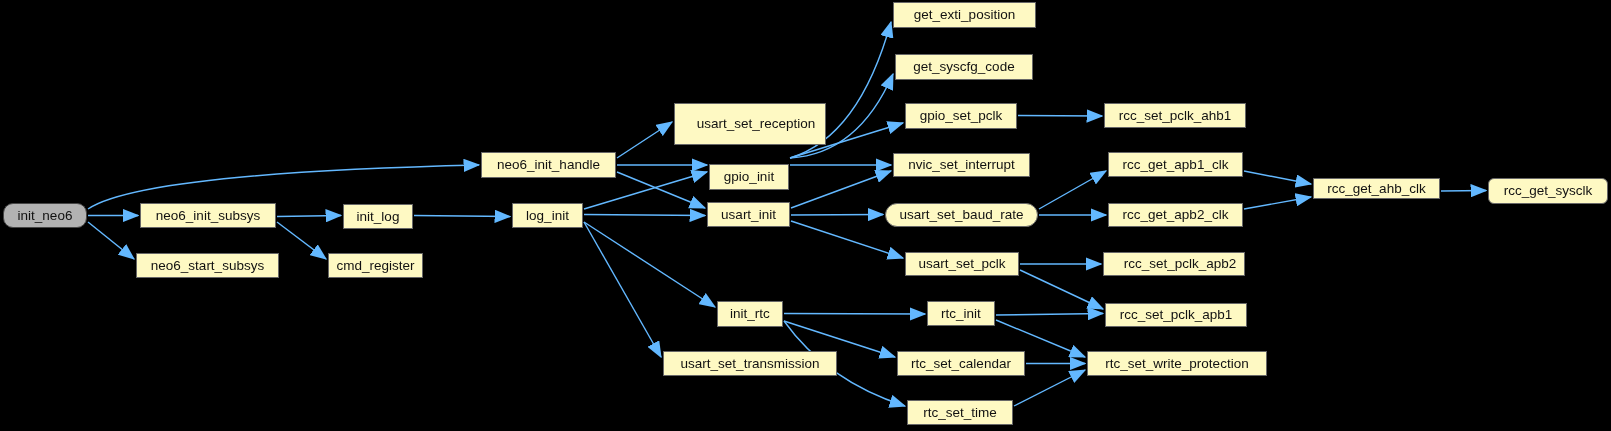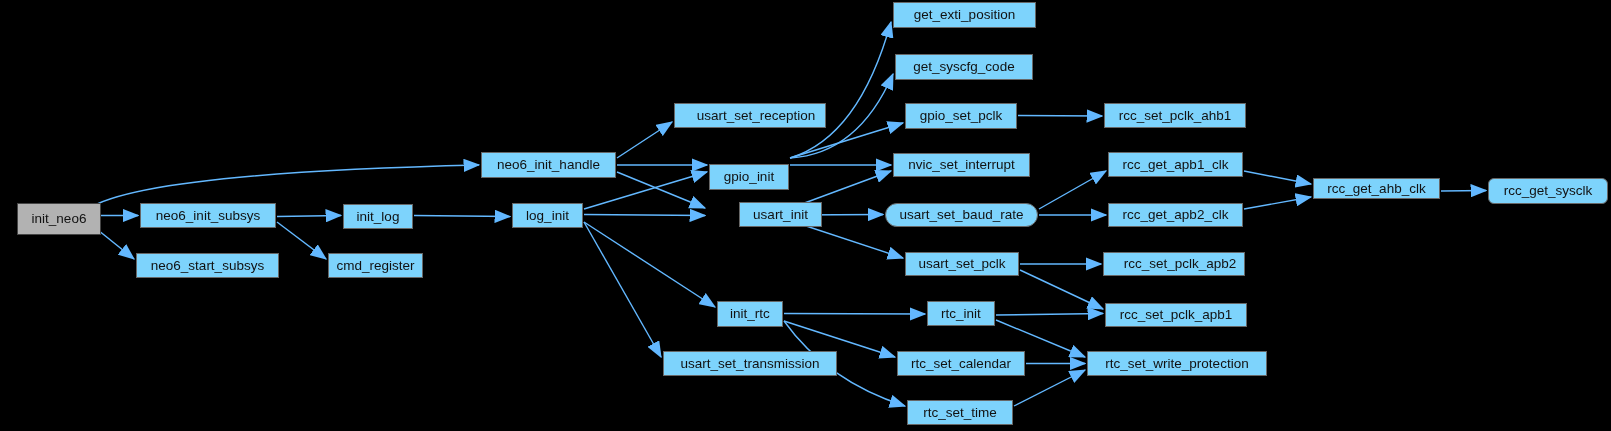--- a/index.html
+++ b/index.html
@@ -11,21 +11,21 @@
     font-family: "Liberation Sans", sans-serif;
     overflow: hidden;
   }
   svg.edges { position: absolute; left: 0; top: 0; }
   .node {
     position: absolute;
     display: flex;
     align-items: center;
     justify-content: center;
     box-sizing: border-box;
-    background: #7dd3fc;
+    background: #fef9c3;
     border: 1.5px solid #676767;
     color: #111111;
     font-size: 13.5px;
     line-height: 1;
     white-space: nowrap;
     cursor: pointer;
   }
   .node-current {
     background: #b2b2b2;
     border-color: #454545;
@@ -73,30 +73,30 @@
         <path d="M784,313.5 L925,314" stroke="#63b8ff" stroke-width="1.4" marker-end="url(#arrowhead)"></path>
         <path d="M784,321 L895,357" stroke="#63b8ff" stroke-width="1.4" marker-end="url(#arrowhead)"></path>
         <path d="M784,321 Q827,381 905,406" stroke="#63b8ff" stroke-width="1.4" marker-end="url(#arrowhead)"></path>
         <path d="M996,315 L1103,313.5" stroke="#63b8ff" stroke-width="1.4" marker-end="url(#arrowhead)"></path>
         <path d="M996,320 L1085,357" stroke="#63b8ff" stroke-width="1.4" marker-end="url(#arrowhead)"></path>
         <path d="M1026,363.5 L1085,363.5" stroke="#63b8ff" stroke-width="1.4" marker-end="url(#arrowhead)"></path>
         <path d="M1014,406 L1085,370" stroke="#63b8ff" stroke-width="1.4" marker-end="url(#arrowhead)"></path>
       </g>
   </svg>
   <div id="node-layer">
-      <div class="node node-current" style="left: 17px; top: 203px; width: 84px; height: 32px;">init_neo6</div>
+      <div class="node node-current" style="left: 3px; top: 203px; width: 84px; height: 25px; border-radius: 10px;">init_neo6</div>
       <div class="node" style="left: 140px; top: 203px; width: 136px; height: 25px;">neo6_init_subsys</div>
       <div class="node" style="left: 136px; top: 253px; width: 143px; height: 25px;">neo6_start_subsys</div>
       <div class="node" style="left: 343px; top: 204px; width: 70px; height: 25px;">init_log</div>
       <div class="node" style="left: 328px; top: 253px; width: 95px; height: 25px; text-align: center;">cmd_register</div>
       <div class="node" style="left: 481px; top: 152px; width: 135px; height: 26px;">neo6_init_handle</div>
       <div class="node" style="left: 512px; top: 203px; width: 71px; height: 25px;">log_init</div>
-      <div class="node" style="left: 674px; top: 103px; width: 152px; height: 25px; padding-left: 12px;">usart_set_reception</div>
+      <div class="node" style="left: 674px; top: 103px; width: 152px; height: 42px; padding-left: 12px;">usart_set_reception</div>
       <div class="node" style="left: 709px; top: 152px; width: 80px; height: 26px; margin-top: 12px;">gpio_init</div>
-      <div class="node" style="left: 707px; top: 202px; width: 83px; height: 25px; margin-left: 32px;">usart_init</div>
+      <div class="node" style="left: 707px; top: 202px; width: 83px; height: 25px;">usart_init</div>
       <div class="node" style="left: 717px; top: 301px; width: 66px; height: 26px;">init_rtc</div>
       <div class="node" style="left: 663px; top: 351px; width: 174px; height: 25px;">usart_set_transmission</div>
       <div class="node" style="left: 893px; top: 2px; width: 143px; height: 26px;">get_exti_position</div>
       <div class="node" style="left: 895px; top: 54px; width: 138px; height: 26px;">get_syscfg_code</div>
       <div class="node" style="left: 905px; top: 103px; width: 112px; height: 26px;">gpio_set_pclk</div>
       <div class="node" style="left: 893px; top: 153px; width: 137px; height: 24px;">nvic_set_interrupt</div>
       <div class="node" style="left: 885px; top: 203px; width: 153px; height: 24px; border-radius: 12px;">usart_set_baud_rate</div>
       <div class="node" style="left: 905px; top: 252px; width: 114px; height: 24px;">usart_set_pclk</div>
       <div class="node" style="left: 927px; top: 301px; width: 68px; height: 25px;">rtc_init</div>
       <div class="node" style="left: 897px; top: 351px; width: 128px; height: 25px;">rtc_set_calendar</div>

